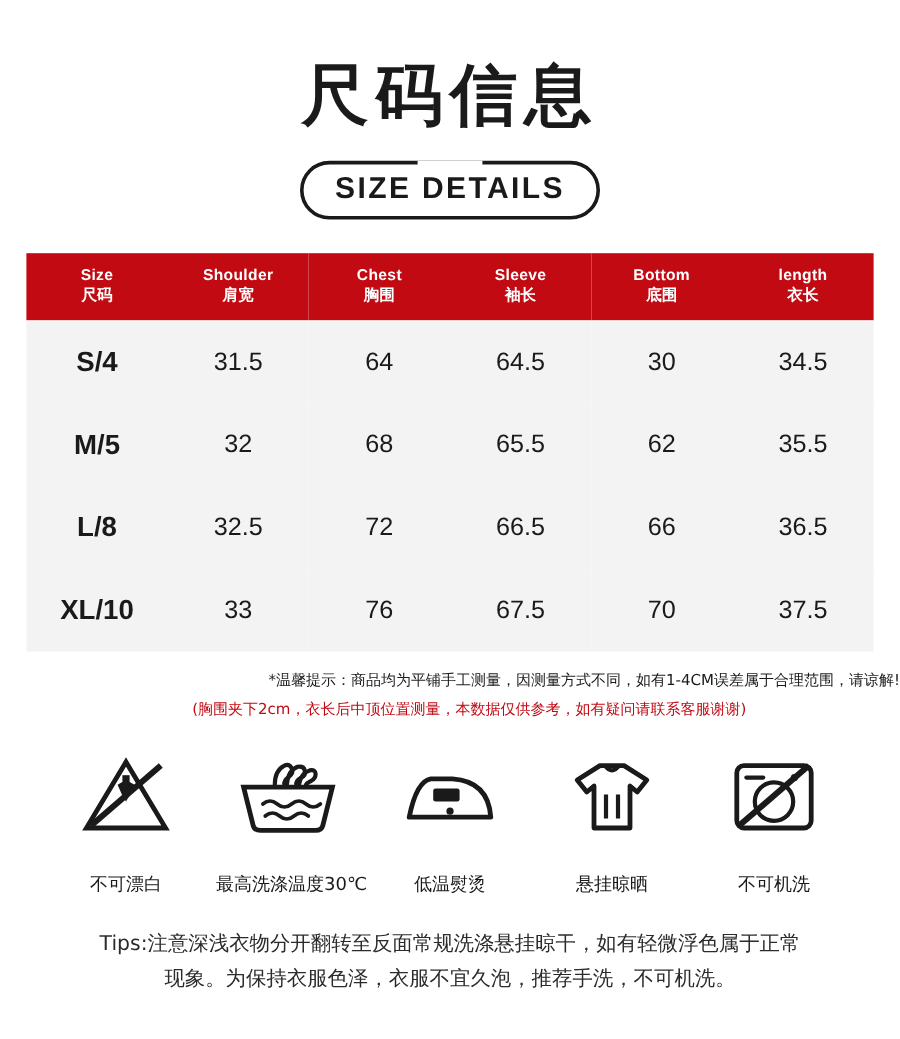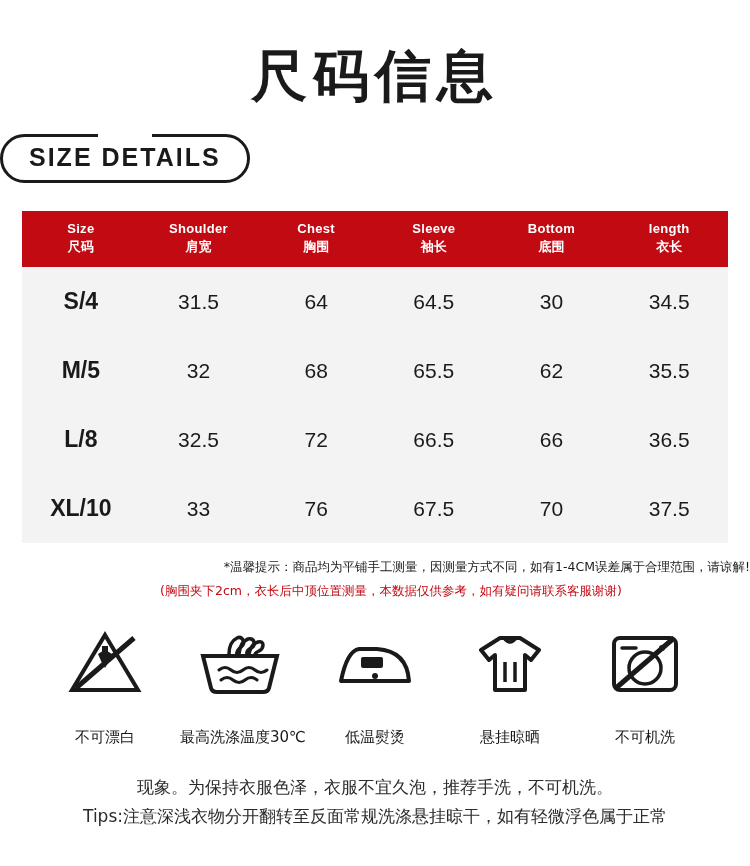--- a/index.html
+++ b/index.html
@@ -18,24 +18,25 @@
 
   
   .title-cn {
     text-align: center;
     font-size: 56px;
     font-weight: bold;
     color: #1a1a1a;
     letter-spacing: 6px;
     padding-top: 50px;
     line-height: 1.1;
-    font-family: Liberation Mono, monospace;
+    font-family: Liberation Serif, serif;
   }
   .subtitle-wrap {
     display: flex;
+    justify-content: center;
     margin-top: 22px;
   }
   .subtitle {
     border: 3px solid #1a1a1a;
     border-radius: 26px;
     padding: 6px 26px 8px;
     font-size: 25px;
     font-weight: bold;
     letter-spacing: 2px;
     color: #1a1a1a;
@@ -291,17 +292,17 @@
           <circle cx="56" cy="18" r="3" fill="#1a1a1a"></circle>
           <line x1="10" y1="58" x2="68" y2="8" stroke="#1a1a1a" stroke-width="5"></line>
         </svg>
       </div>
       <div class="care-label">不可机洗</div>
     </div>
 
   </div>
 
   <div class="tips">
+    <div>Tips:注意深浅衣物分开翻转至反面常规洗涤悬挂晾干，如有轻微浮色属于正常</div>
     <div>现象。为保持衣服色泽，衣服不宜久泡，推荐手洗，不可机洗。</div>
-    <div>Tips:注意深浅衣物分开翻转至反面常规洗涤悬挂晾干，如有轻微浮色属于正常</div>
   </div>
 
 </div>
 
 </body></html>

